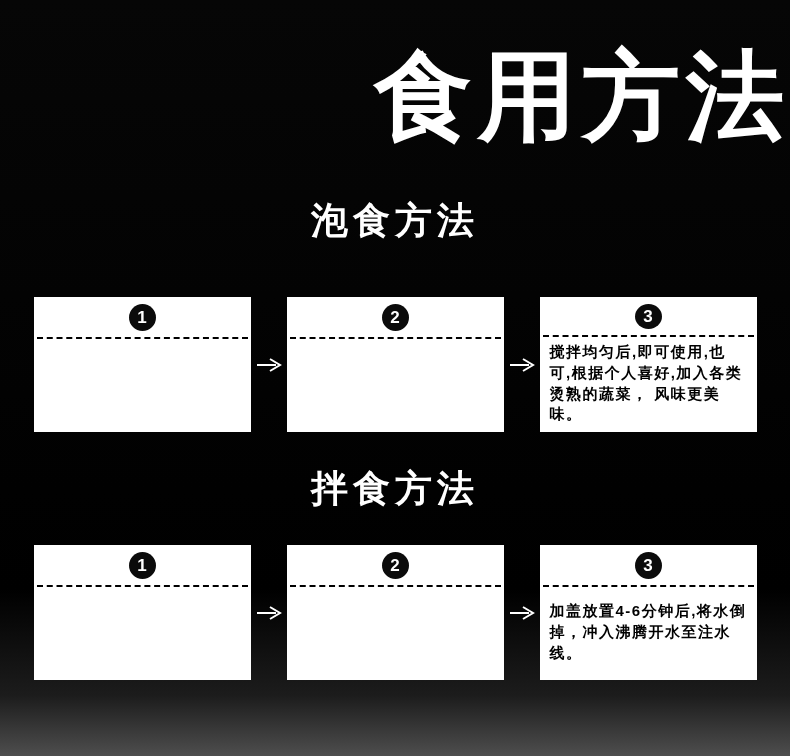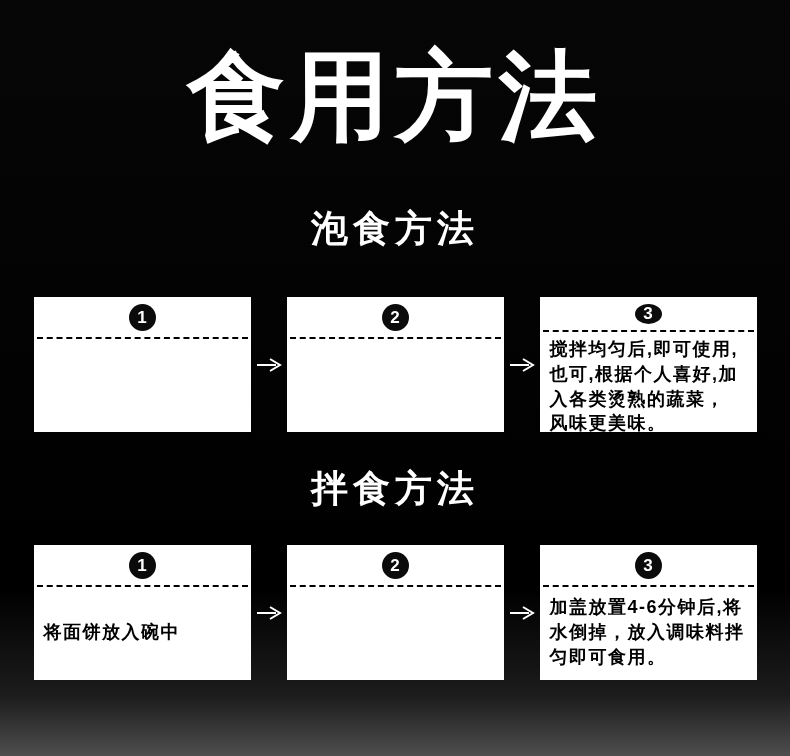--- a/index.html
+++ b/index.html
@@ -8,29 +8,29 @@
     width:790px; height:756px;
     font-family:"Liberation Sans", sans-serif;
     overflow:hidden;
   }
   .page {
     position:relative; width:790px; height:756px;
     background:linear-gradient(180deg,#060606 0%,#000 78%,#1c1c1c 92%,#4e4e4e 100%);
   }
   .title {
     position:absolute; top:38px; left:0; width:100%;
-    text-align:center; color:#fff;
+    text-align:right; color:#fff;
     font-size:98px; font-weight:900; letter-spacing:6px; line-height:1.2;
   }
   .heading {
     position:absolute; left:0; width:100%;
     text-align:center; color:#fff;
     font-size:37px; font-weight:800; letter-spacing:5px;
   }
-  .h1 { top:204px; }
+  .h1 { top:196px; }
   .h2 { top:464px; }
   .row {
     position:absolute; left:0; width:100%;
     display:flex; justify-content:center; align-items:center; gap:5px;
   }
   .r1 { top:297px; }
   .r2 { top:545px; }
   .card {
     width:217px; height:135px; background:#fff;
     display:flex; flex-direction:column;
@@ -42,21 +42,21 @@
     display:flex; align-items:center; justify-content:center;
     margin:7px auto 6px auto;
   }
   .dash {
     border-top:2px dashed #000;
     margin:0 3px;
   }
   .txt {
     flex:1; display:flex; align-items:center;
     padding:5px 10px 7px 10px;
-    color:#000; font-size:18px; font-weight:600;
+    color:#000; font-size:15px; font-weight:600;
     line-height:1.38; letter-spacing:1.5px; text-align:left;
   }
   .arrow { flex:0 0 auto; display:block; }
 </style>
 </head>
 <body>
 
 <div class="page">
 
   <h1 class="title">食用方法</h1>
@@ -93,39 +93,38 @@
 
   </div>
 
   <h2 class="heading h2">拌食方法</h2>
 
   <div class="row r2">
 
     <div class="card">
       <div class="badge">1</div>
       <div class="dash"></div>
-      <div class="txt">将面饼放入碗中</div>
     </div>
 
     <svg class="arrow" width="26" height="18" viewBox="0 0 26 18">
       <line x1="1" y1="9" x2="20" y2="9" stroke="#fff" stroke-width="2"></line>
       <polyline points="14,3 24,9 14,15" fill="none" stroke="#fff" stroke-width="2"></polyline>
     </svg>
 
     <div class="card">
       <div class="badge">2</div>
       <div class="dash"></div>
     </div>
 
     <svg class="arrow" width="26" height="18" viewBox="0 0 26 18">
       <line x1="1" y1="9" x2="20" y2="9" stroke="#fff" stroke-width="2"></line>
       <polyline points="14,3 24,9 14,15" fill="none" stroke="#fff" stroke-width="2"></polyline>
     </svg>
 
     <div class="card">
       <div class="badge">3</div>
       <div class="dash"></div>
-      <div class="txt">加盖放置4-6分钟后,将水倒掉，放入调味料拌匀即可食用。</div>
+      <div class="txt">加盖放置4-6分钟后,将水倒掉，冲入沸腾开水至注水线。</div>
     </div>
 
   </div>
 
 </div>
 
 </body></html>

